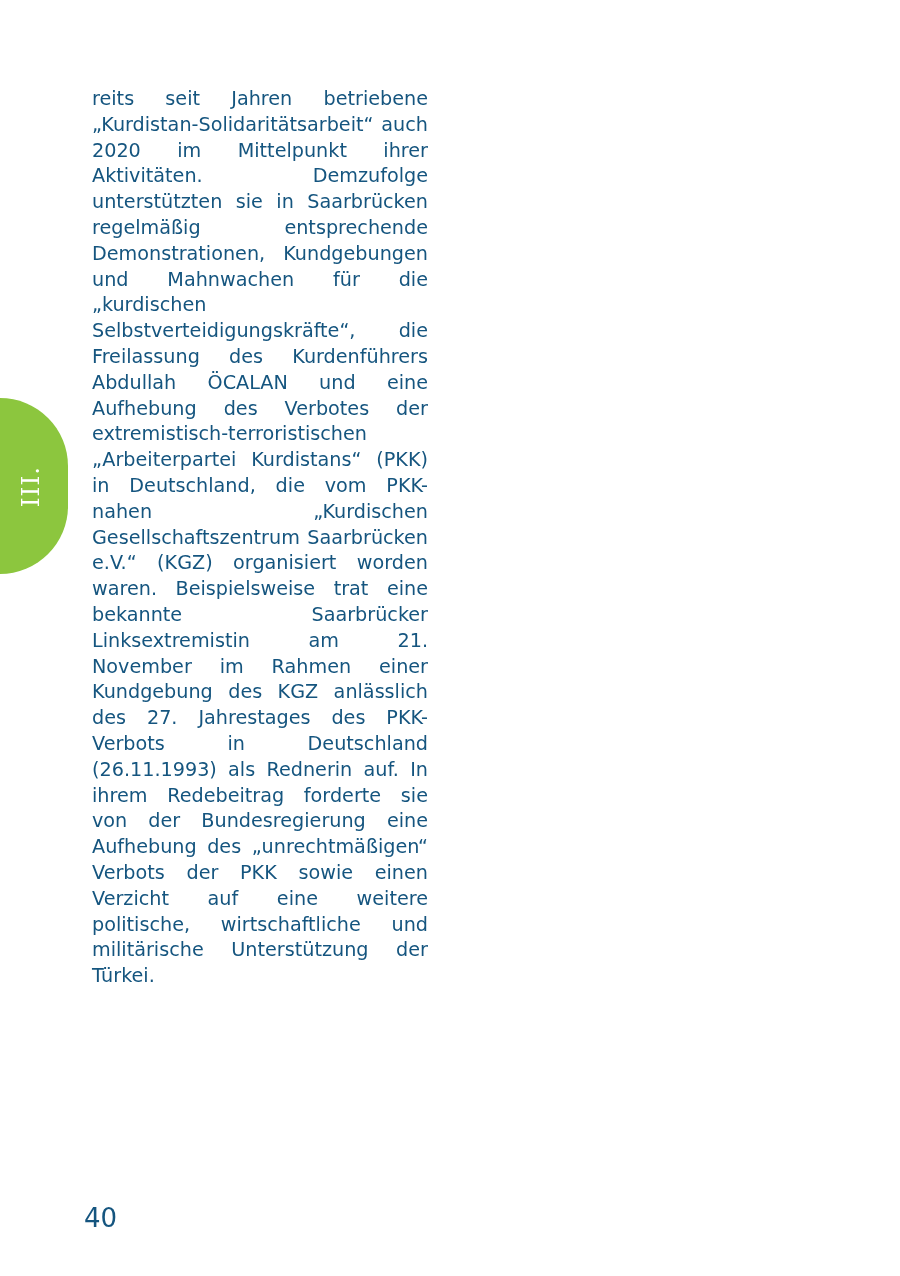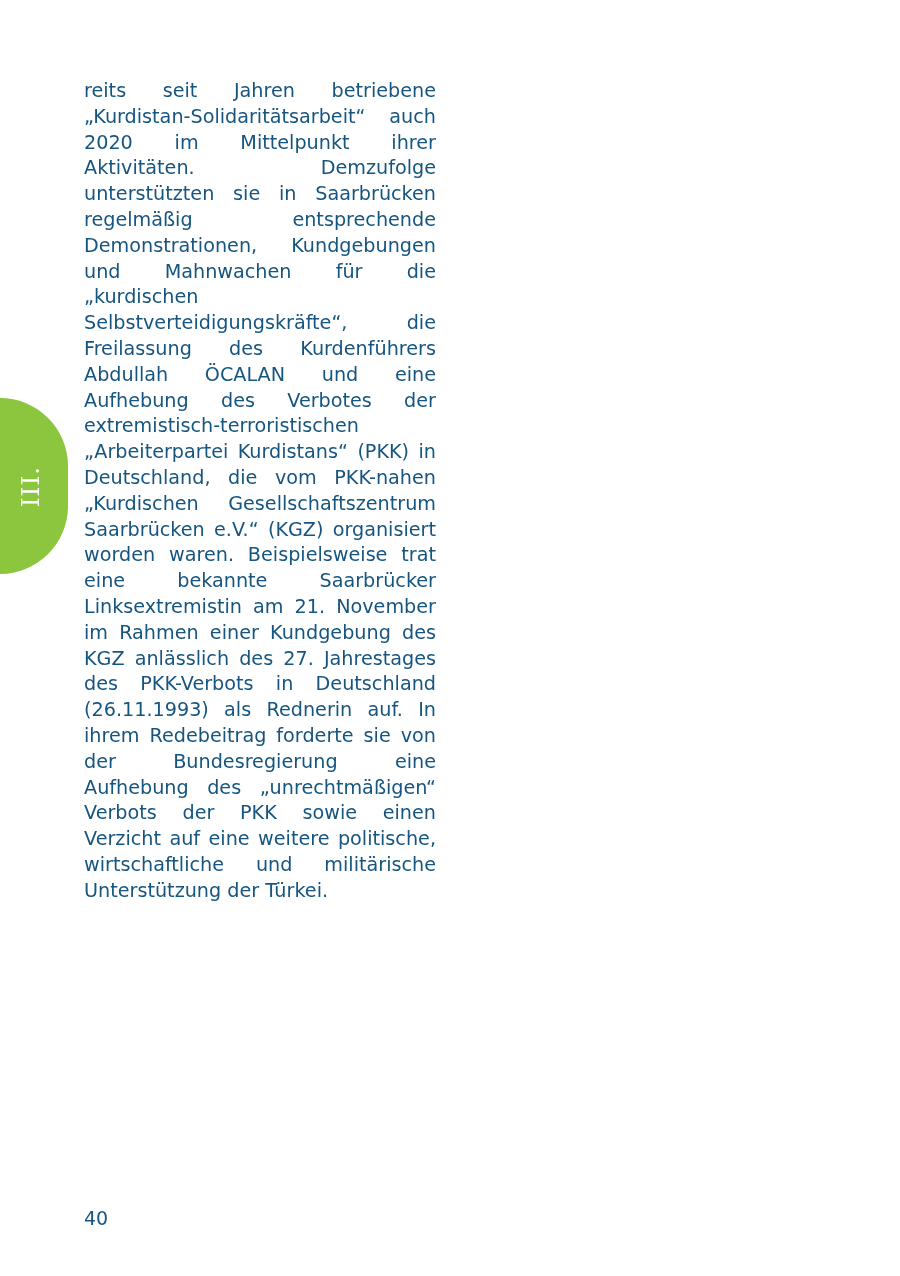--- a/index.html
+++ b/index.html
@@ -45,29 +45,29 @@
     left: 84px;
     top: 78px;
     width: 352px;
   }
   .body-text {
     color: #15557f;
     font-size: 19.2px;
     line-height: 25.8px;
     text-align: justify;
     text-justify: inter-word;
-    margin: 0;
+    margin: 8px;
     hyphens: manual;
   }
   .page-number {
     position: absolute;
     left: 84px;
     top: 1206px;
     color: #15557f;
-    font-size: 19px;
+    font-size: 26px;
     line-height: 24px;
     text-align: right;
   }
 </style>
 </head>
 <body>
 
 <div class="page">
 
   <div class="section-tab">

